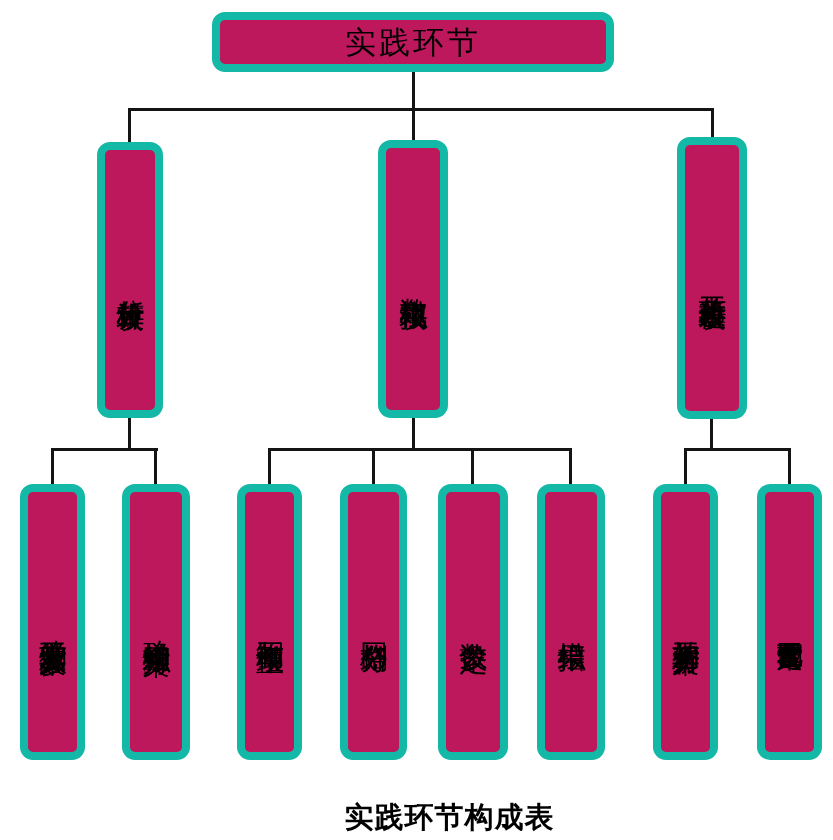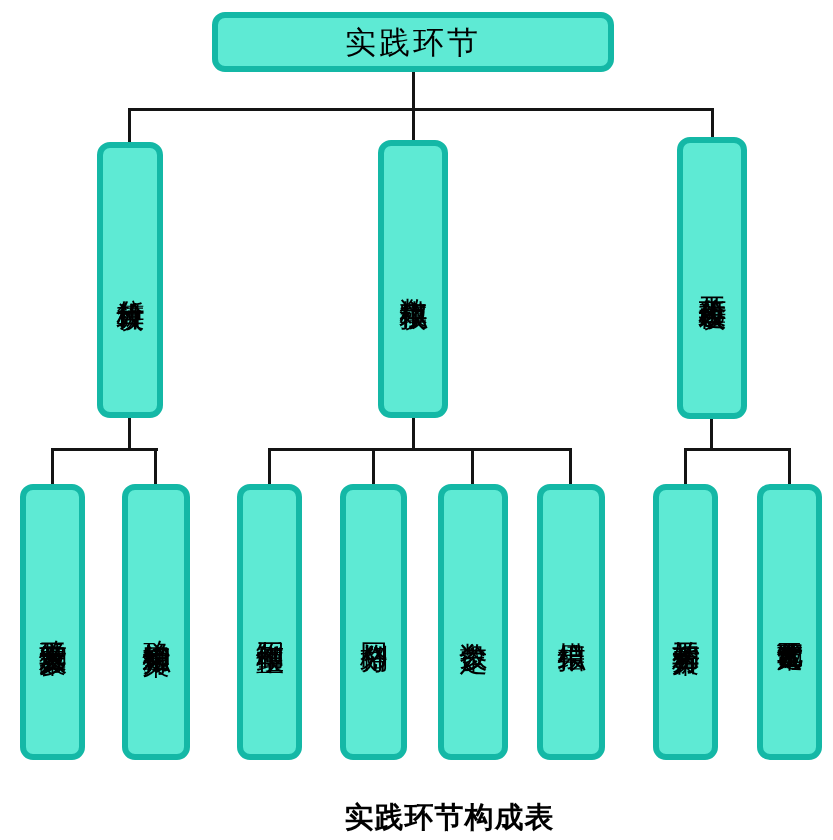--- a/index.html
+++ b/index.html
@@ -12,22 +12,22 @@
     color: #000000;
     overflow: hidden;
   }
   .line {
     position: absolute;
     background: #141414;
     z-index: 1;
   }
   .box {
     position: absolute;
-    background: #5eead4;
-    border: 6px solid #14b8a6;
+    background: #be185d;
+    border: 8px solid #14b8a6;
     border-radius: 13px;
     z-index: 2;
     display: flex;
     align-items: center;
     justify-content: center;
     box-sizing: border-box;
   }
   .hlabel {
     font-size: 31px;
     letter-spacing: 3px;

